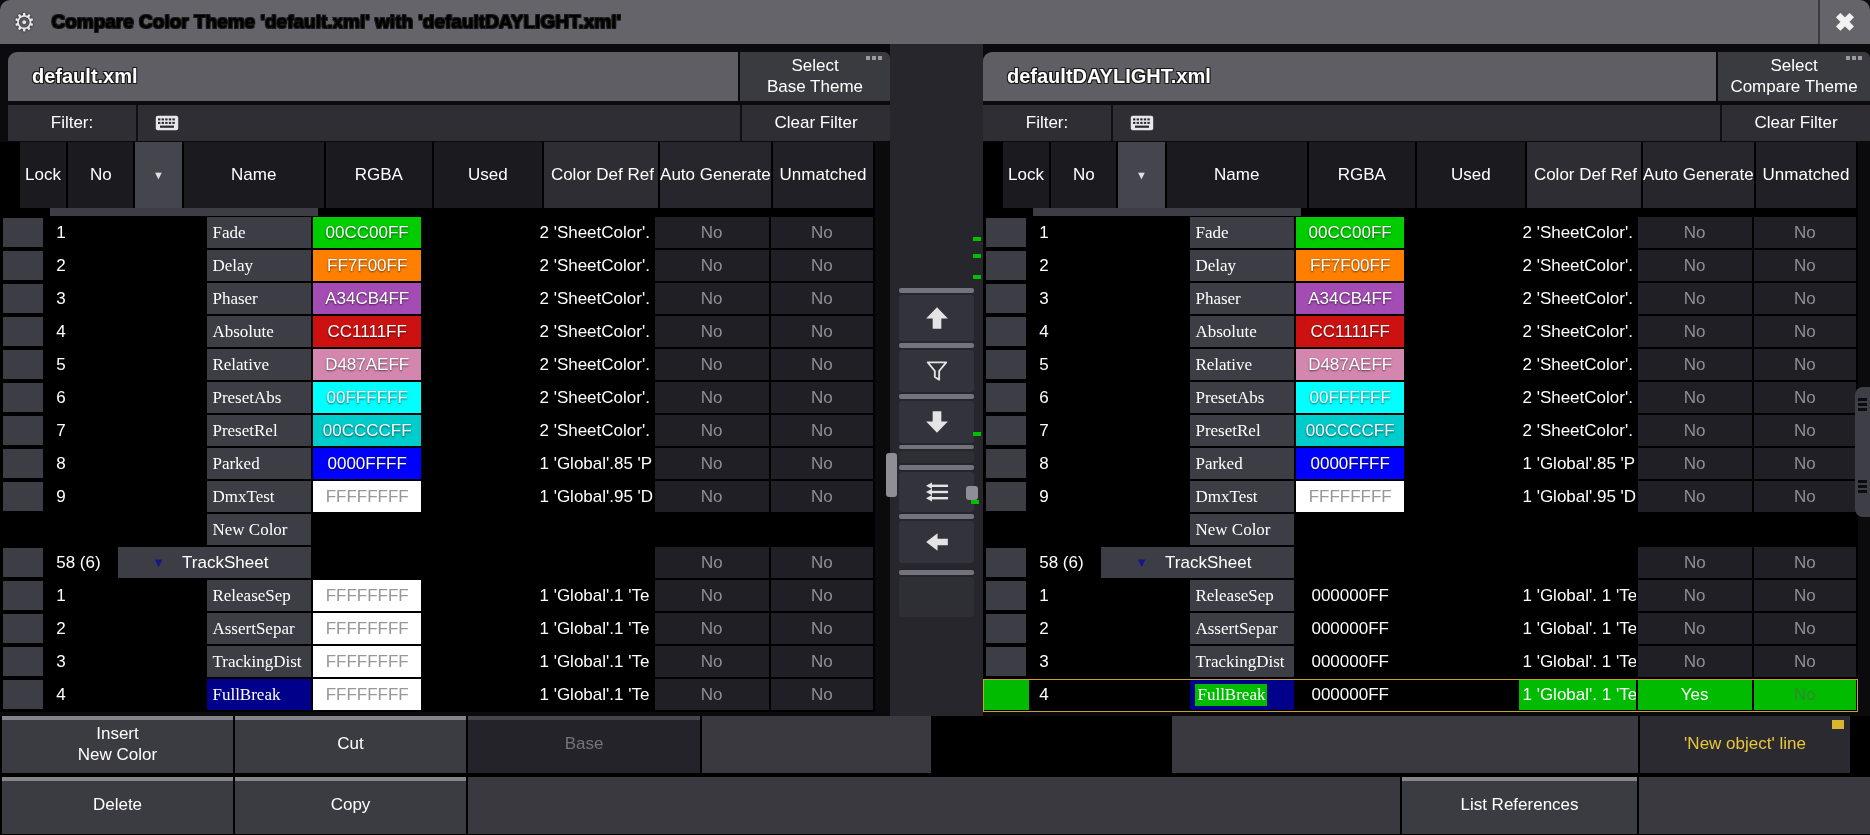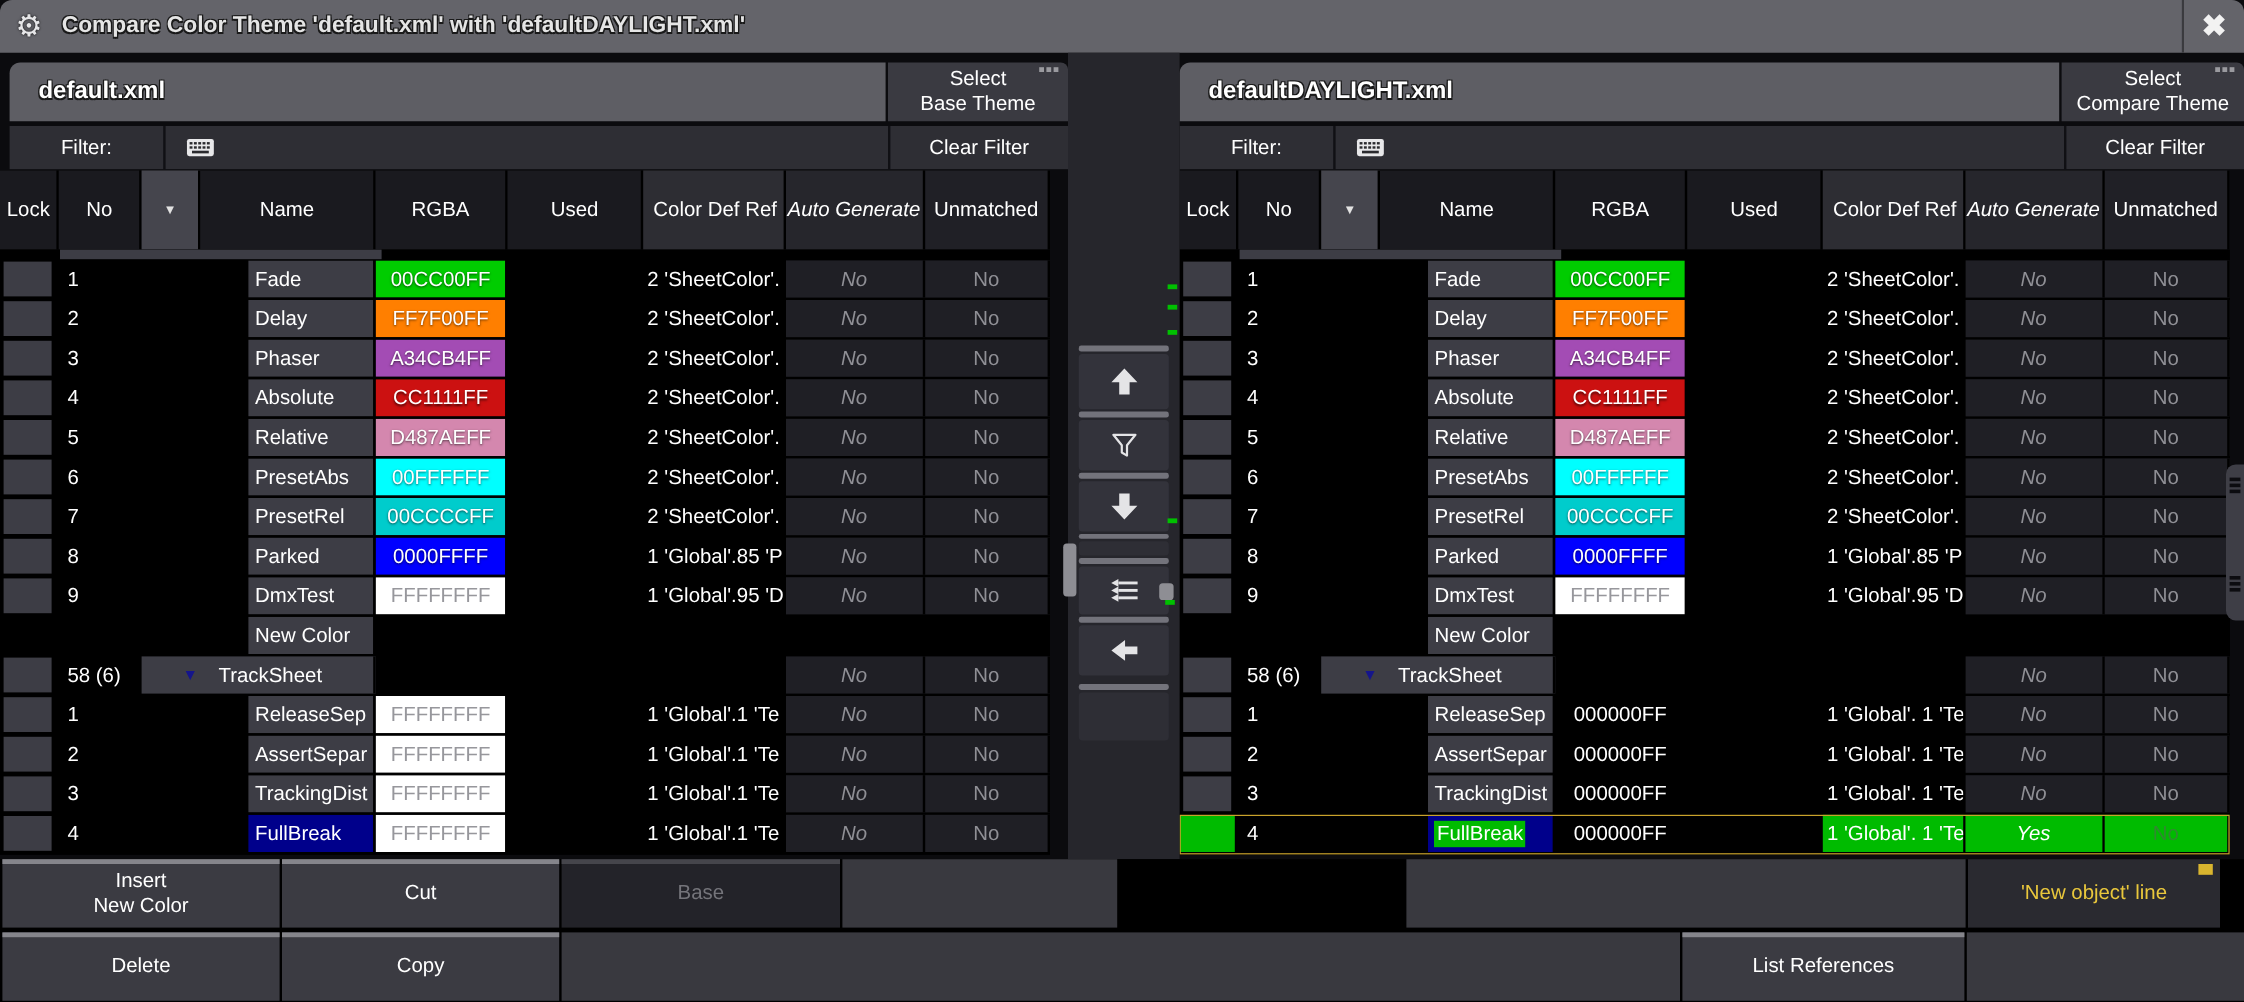--- a/index.html
+++ b/index.html
@@ -4,21 +4,21 @@
 <style>
   html,body{margin:0;padding:0;background:#000;}
   #app{position:relative;width:1870px;height:835px;background:#0b0b0e;overflow:hidden;
        font-family:"Liberation Sans",sans-serif;color:#fff;}
   *{box-sizing:border-box;}
 
   
   .titlebar{position:absolute;left:0;top:0;width:1870px;height:44px;background:#64646a;
             border-radius:10px 10px 0 0;display:flex;align-items:center;}
   .gear{margin-left:13px;font-size:25px;color:#e6e6e8;text-shadow:0 0 2px #000;line-height:1;}
-  .win-title{margin-left:16px;font-size:19px;font-weight:bold;color:#e5e5e5;
+  .win-title{margin-left:16px;font-size:19px;font-weight:bold;color:#000000;
              text-shadow:1px 1px 0 #1a1a1a,-1px 1px 0 #1a1a1a,1px -1px 0 #1a1a1a,-1px -1px 0 #1a1a1a;}
   .closebtn{position:absolute;right:0;top:0;width:52px;height:44px;border-left:2px solid #3a3a3e;
             border-radius:0 10px 0 0;display:flex;align-items:center;justify-content:center;
             color:#f2f2f2;font-size:25px;font-weight:bold;}
 
   
   .ptitle{position:absolute;top:52px;height:49px;background:#5e5e64;border-radius:9px 0 0 0;
           display:flex;align-items:center;padding-left:24px;font-size:20px;font-weight:bold;
           text-shadow:1px 1px 0 #1a1a1a,-1px 1px 0 #1a1a1a,1px -1px 0 #1a1a1a,-1px -1px 0 #1a1a1a;}
   #ptitle-left{left:8px;width:730px;}
@@ -38,38 +38,38 @@
   .flabel{width:128px;text-align:center;}
   .fsep{width:2px;height:100%;background:#101014;}
   .fkbd{width:58px;display:flex;align-items:center;justify-content:center;}
   .finput{flex:1;height:100%;}
   .fclear{width:150px;height:100%;display:flex;align-items:center;justify-content:center;border-left:2px solid #101014;}
 
   
   .table{position:absolute;top:142px;width:875px;background:#000;}
   #table-left{left:0;}
   #table-right{left:983px;}
-  .thead{display:flex;height:66px;}
+  .thead{display:flex;height:66px;margin-left:20px;}
   .thead .cell{display:flex;align-items:center;justify-content:center;background:#1a1a1f;
                border-right:2px solid #000;font-size:17px;white-space:nowrap;overflow:hidden;}
   .thead .c-drop{background:#45454d;font-size:11px;color:#e2e2e2;}
   .thead .c-ref{background:#2d2d33;}
   .thead .c-auto{background:#26262c;}
   .thead .c-un{background:#202026;text-align:center;}
   .sliver{position:relative;height:9px;background:#000;}
   .sliver .bar{position:absolute;left:50px;top:0;width:268px;height:8px;background:#3d3d45;}
   .c-lock{width:50px;}.c-no{width:70px;}.c-drop{width:50px;}.c-name{width:148px;}
-  .c-rgba{width:112px;}.c-used{width:115px;}.c-ref{width:120px;}.c-auto{width:118px;font-style:italic;}.c-un{width:106px;}
+  .c-rgba{width:112px;}.c-used{width:115px;}.c-ref{width:120px;}.c-auto{width:118px;}.c-un{width:106px;}
 
   .trow{display:flex;height:33px;border-bottom:2px solid #000;background:#000;position:relative;}
   .trow .cell{height:100%;border-right:2px solid #000;display:flex;align-items:center;
               white-space:nowrap;overflow:hidden;font-size:17px;}
   .trow .c-no{padding-left:7px;}
   .lockpad{margin-left:3px;width:40px;height:29px;background:#3d3d45;align-self:center;}
-  .nin{margin-left:40px;width:106px;height:100%;background:#3d3d45;display:flex;align-items:center;padding-left:5px;overflow:hidden;}
+  .nin{margin-left:40px;width:106px;height:100%;background:#3d3d45;display:flex;align-items:center;padding-left:5px;overflow:hidden;font-family:Liberation Serif, serif;}
   .nin.sel{background:#00008B;}
   .c-grp{width:198px;background:#3d3d45;display:flex;align-items:center;padding-left:34px;height:100%;border-right:2px solid #000;}
   .c-grp .tri{color:#15158c;font-size:13px;margin-right:0;}
   .c-grp .glabel{flex:1;text-align:center;margin-right:26px;}
   .c-rgba{justify-content:center;font-size:16px;}
   .sw{width:100%;height:100%;display:flex;align-items:center;justify-content:center;
       text-shadow:0 1px 2px rgba(0,0,0,.65);}
   .sw.lighttx{color:#97979c;text-shadow:none;text-align:center;}
   .c-ref{padding-left:3px;font-size:16px;}
   .noyes{background:#1f1f25;color:#8f8f95;justify-content:center;}

